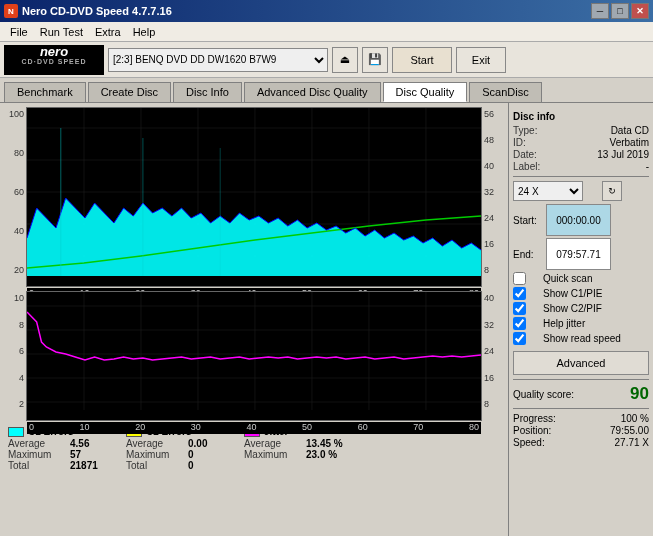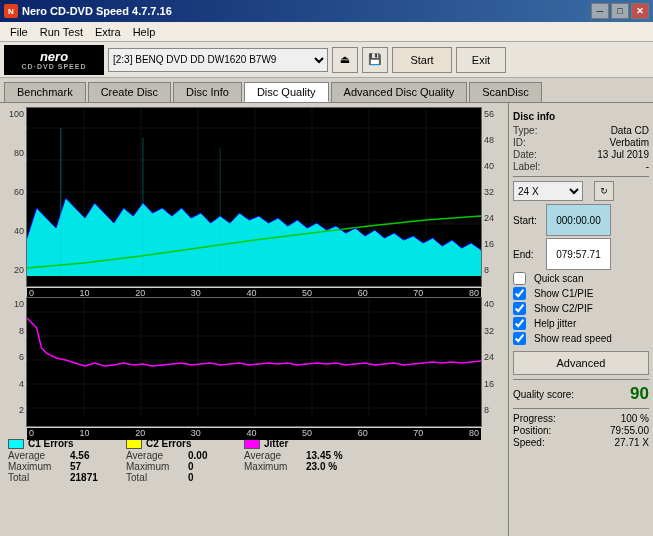--- a/index.html
+++ b/index.html
@@ -20,51 +20,51 @@
     
     .menu-bar {
       background: #f0ece4; height: 20px; display: flex; align-items: center; padding: 0 4px; border-bottom: 1px solid #aaa; 
     }
     .menu-item { padding: 1px 6px; font-size: 11px; cursor: pointer; }
 
     
     .toolbar {
       background: #e8e4dc; height: 36px; display: flex; align-items: center; padding: 2px 4px; gap: 4px; border-bottom: 1px solid #aaa;
     }
-    .nero-logo { width: 100px; height: 30px; background: #000; display: flex; align-items: center; justify-content: center; color: white; font-size: 12px; font-weight: bold; }
+    .nero-logo { width: 100px; height: 30px; background: #000; display: flex; align-items: flex-start; justify-content: center; color: white; font-size: 12px; font-weight: bold; }
     .drive-select { width: 220px; height: 24px; font-size: 10px; border: 1px solid #888; }
     .toolbar-btn { height: 26px; min-width: 26px; border: 1px solid #888; background: #e8e4dc; cursor: pointer; display: flex; align-items: center; justify-content: center; font-size: 11px; }
     .toolbar-btn-wide { padding: 0 10px; }
 
     
     .tabs { background: #d4d0c8; display: flex; padding: 4px 4px 0; gap: 0; border-bottom: 1px solid #808080; }
     .tab { padding: 3px 12px; font-size: 11px; border: 1px solid #808080; border-bottom: none; background: #c0bdb5; cursor: pointer; margin-right: 2px; }
     .tab.active { background: #ffffff; border-bottom: 1px solid #fff; z-index: 1; }
 
     
     .main { display: flex; height: calc(536px - 22px - 20px - 36px - 24px); background: #d4d0c8; }
 
     
-    .chart-area { flex: 1; padding: 4px; display: flex; flex-direction: column; gap: 8px; }
+    .chart-area { flex: 1; padding: 4px; display: flex; flex-direction: column; gap: 2px; }
 
     
     .right-panel { width: 145px; background: #d4d0c8; padding: 4px; border-left: 1px solid #808080; font-size: 10px; }
     .panel-section-title { font-weight: bold; margin-bottom: 3px; margin-top: 4px; }
     .info-row { display: flex; justify-content: space-between; margin-bottom: 1px; }
     .info-label { color: #333; }
     .info-value { color: #000; font-weight: 500; }
     .separator { border-top: 1px solid #808080; margin: 4px 0; }
-    .settings-row { display: flex; align-items: center; gap: 11px; margin-bottom: 3px; }
+    .settings-row { display: flex; align-items: center; gap: 19px; margin-bottom: 3px; }
     .settings-select { width: 70px; height: 20px; font-size: 10px; border: 1px solid #888; }
     .settings-btn { width: 20px; height: 20px; border: 1px solid #888; background: #e0dcd4; cursor: pointer; display: flex; align-items: center; justify-content: center; font-size: 9px; }
     .time-row { display: flex; align-items: center; gap: 3px; margin-bottom: 2px; }
     .time-label { width: 30px; }
     .time-input { width: 65px; height: 32px; font-size: 10px; border: 1px solid #888; background: white; color: #000; text-align: center; }
     .time-input.blue { background: #add8e6; }
-    .checkbox-row { display: flex; align-items: center; gap: 8px; margin-bottom: 2px; }
+    .checkbox-row { display: flex; align-items: center; gap: 17px; margin-bottom: 2px; }
     .checkbox-row input { margin: 0; }
     .adv-btn { width: 100%; height: 24px; background: #e0dcd4; border: 1px solid #888; cursor: pointer; font-size: 11px; margin-top: 4px; }
     .quality-row { display: flex; justify-content: space-between; align-items: center; margin-top: 4px; }
     .quality-score { font-size: 17px; font-weight: bold; color: #006600; }
 
     .progress-row { display: flex; justify-content: space-between; margin-bottom: 1px; }
 
     
     .legend { display: flex; gap: 16px; padding: 3px 4px; background: #d4d0c8; font-size: 10px; }
     .legend-item { display: flex; flex-direction: column; gap: 1px; }
@@ -116,22 +116,22 @@
   <div class="toolbar-btn" title="Eject">⏏</div>
   <div class="toolbar-btn" title="Save">💾</div>
   <div class="toolbar-btn toolbar-btn-wide" style="min-width:60px; background:#e8e0d0;">Start</div>
   <div class="toolbar-btn toolbar-btn-wide" style="min-width:50px;">Exit</div>
 </div>
 
 <div class="tabs">
   <div class="tab">Benchmark</div>
   <div class="tab">Create Disc</div>
   <div class="tab">Disc Info</div>
+  <div class="tab">Advanced Disc Quality</div>
   <div class="tab active">Disc Quality</div>
-  <div class="tab">Advanced Disc Quality</div>
   <div class="tab">ScanDisc</div>
 </div>
 
 <div class="main">
 
   <div class="chart-area">
 
     <div style="display:flex; flex:0 0 auto;">
 
       <div style="width:22px; display:flex; flex-direction:column; justify-content:space-between; align-items:flex-end; padding:2px 2px 12px 0; font-size:9px; color:#333;">

